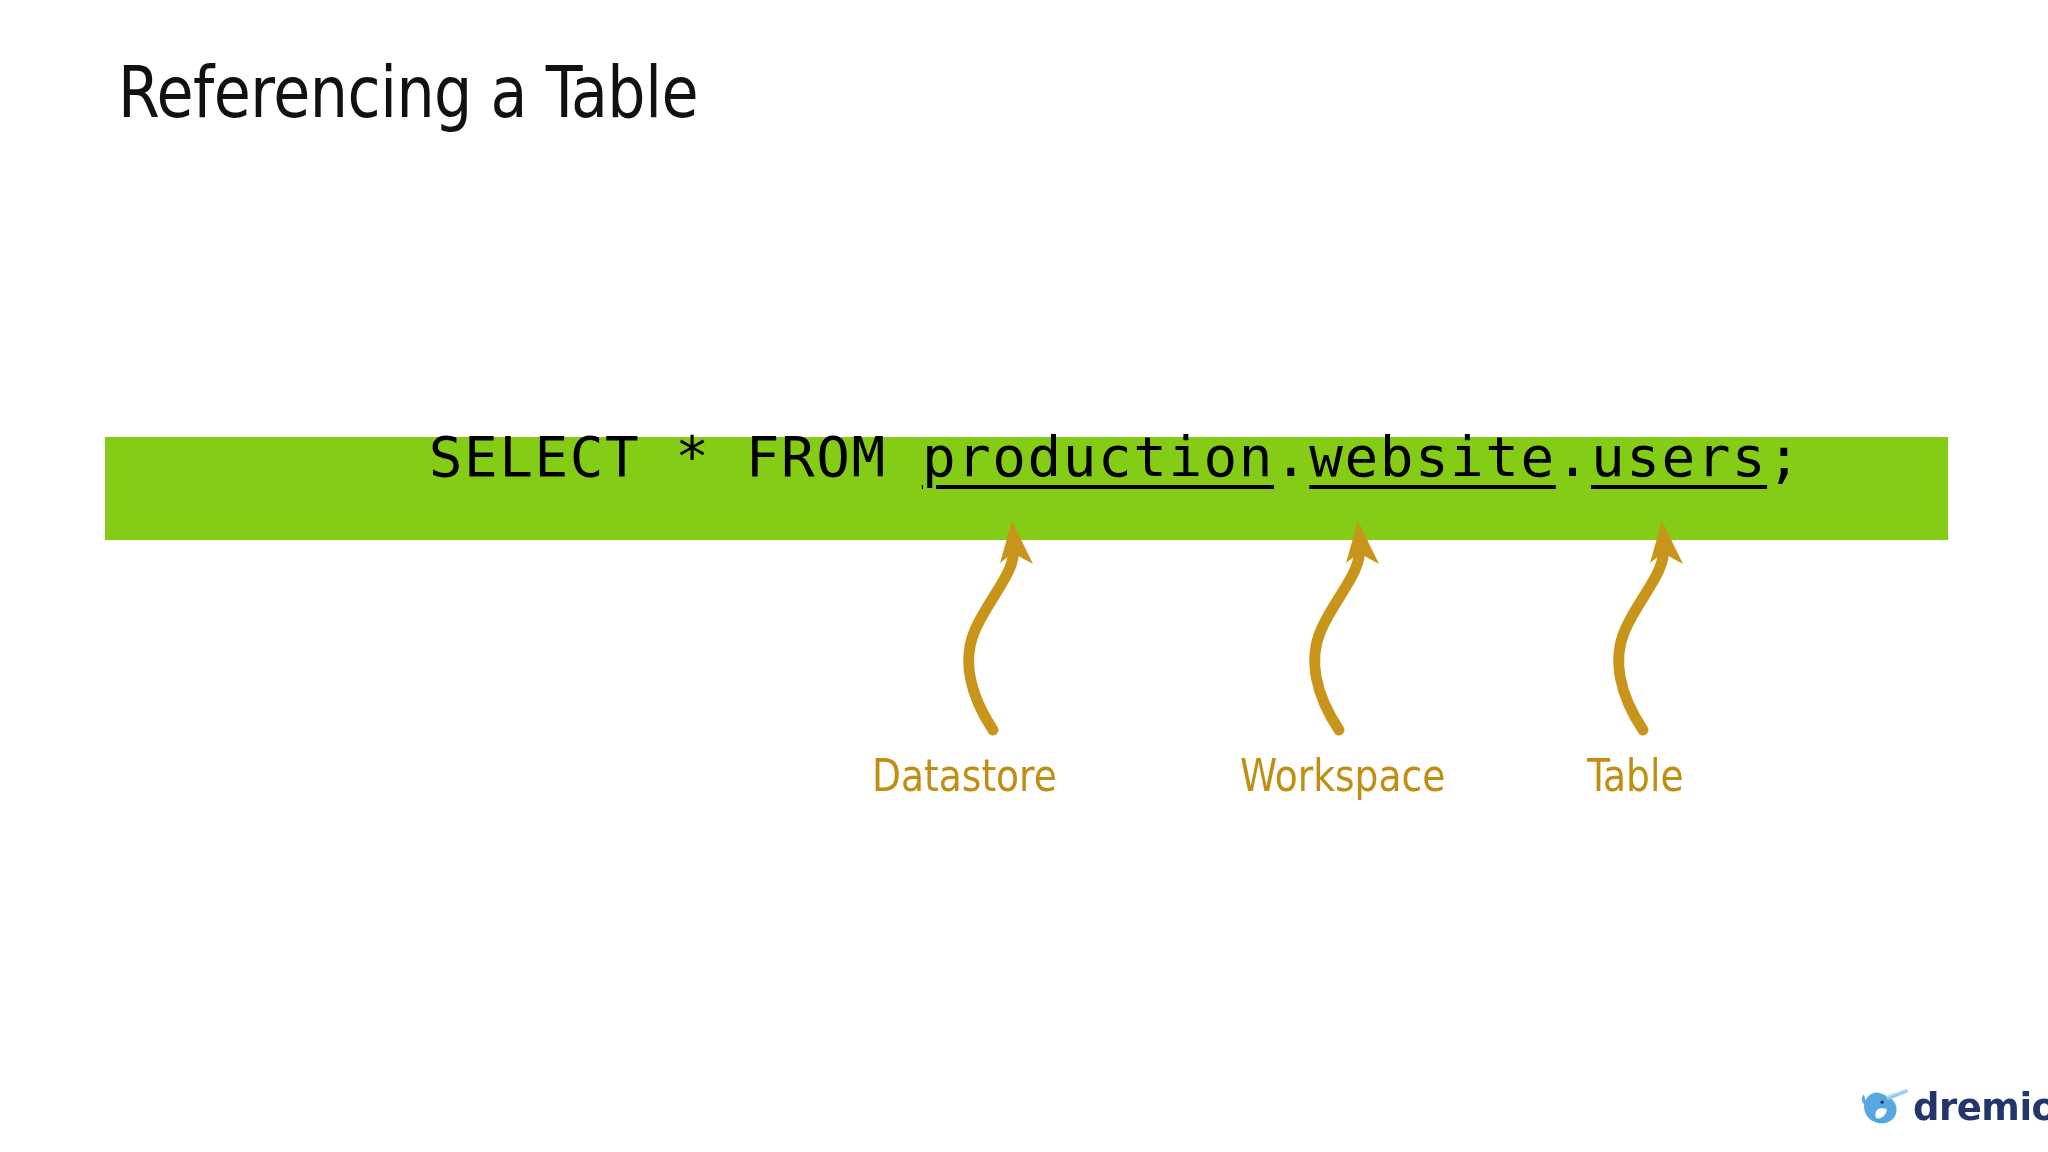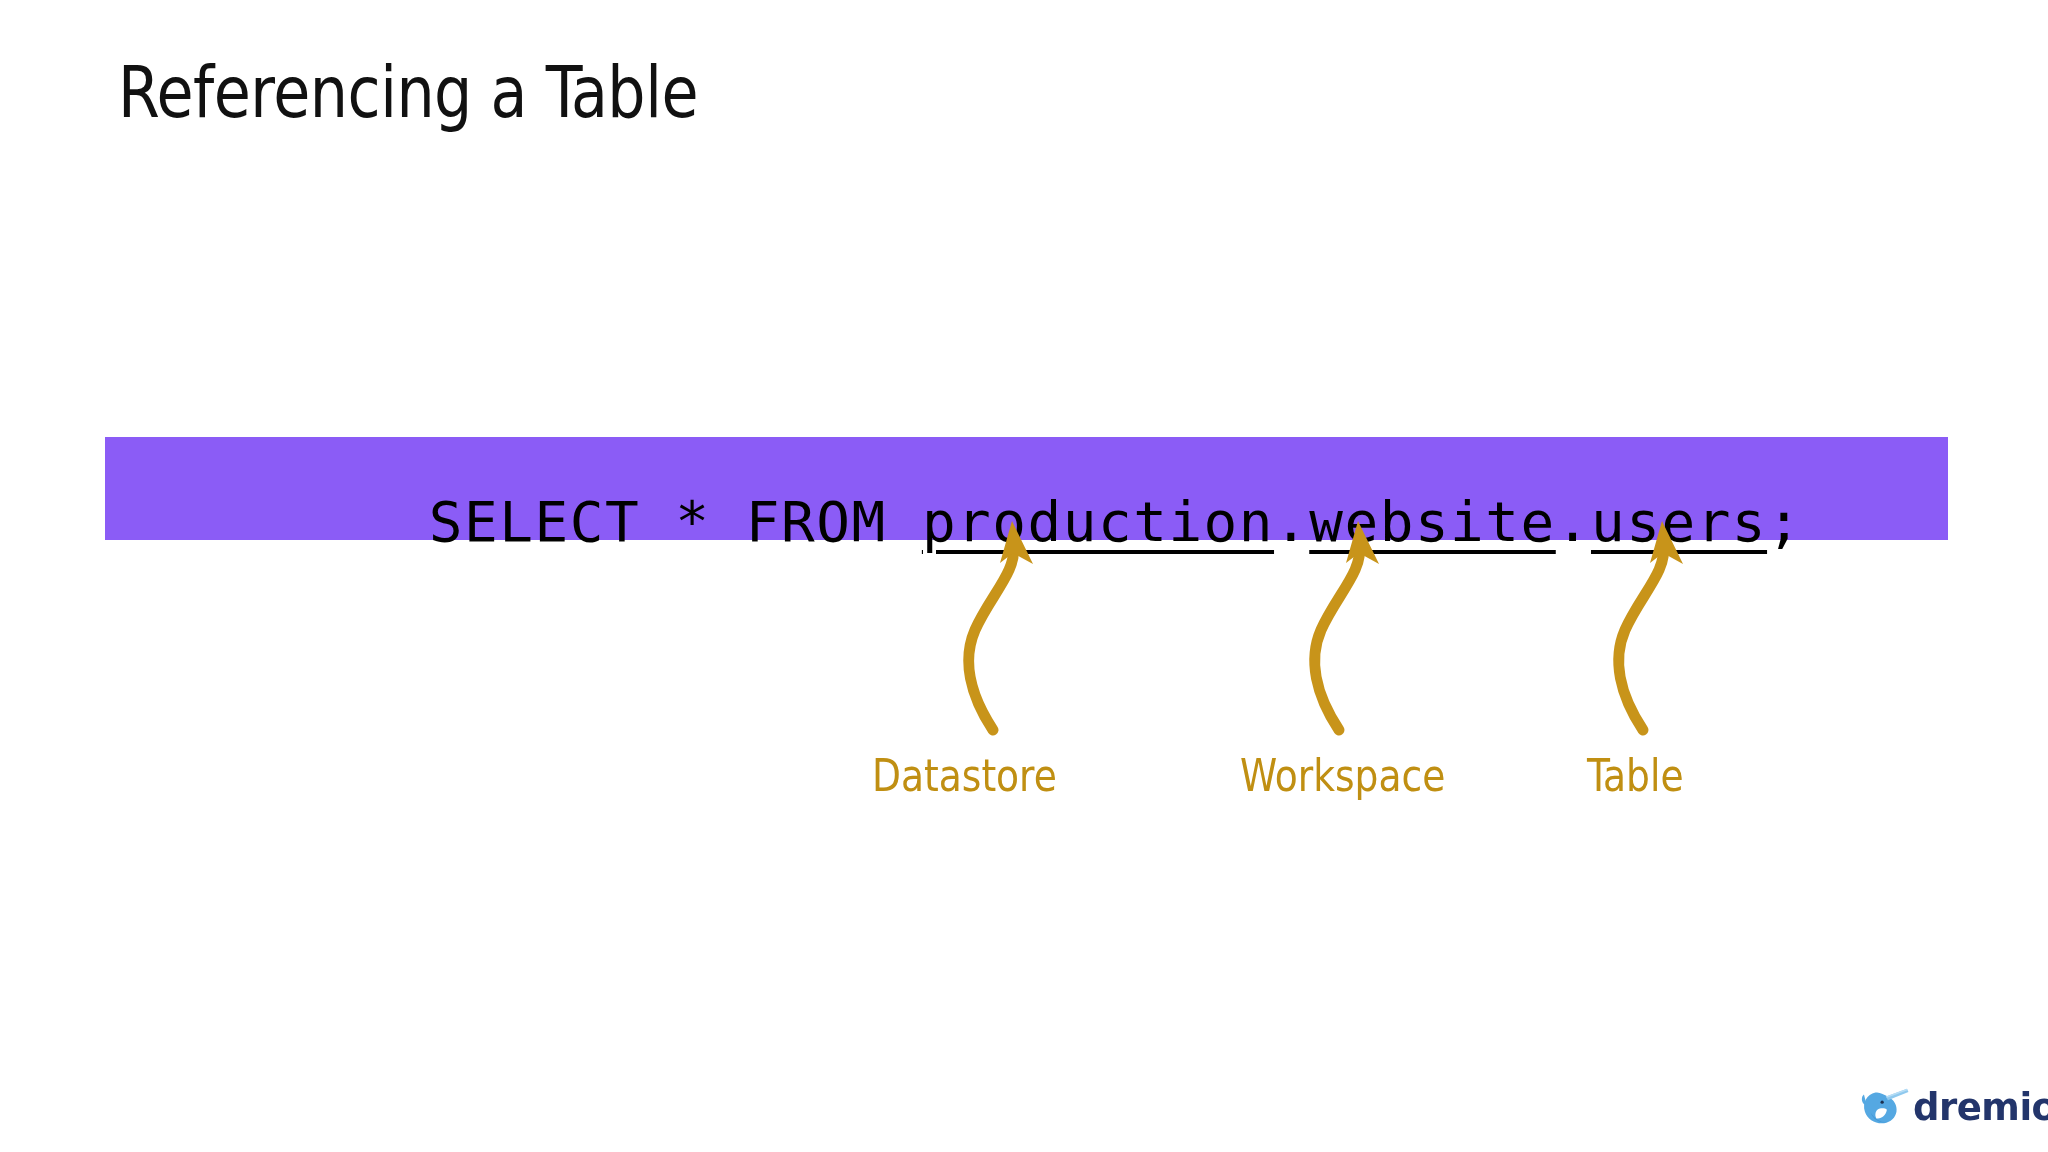--- a/index.html
+++ b/index.html
@@ -32,23 +32,23 @@
     transform-origin: left top;
   }
 
   
   .code-block {
     position: absolute;
     left: 105px;
     top: 437px;
     width: 1843px;
     height: 103px;
-    background: #8b5cf6;
+    background: #84cc16;
     display: flex;
-    align-items: flex-start;
+    align-items: flex-end;
   }
   .code-line {
     font-family: "DejaVu Sans Mono", "Liberation Mono", monospace;
     font-size: 56px;
     font-weight: 400;
     color: #000000;
     letter-spacing: 1.5px;
     white-space: pre;
     margin-left: 183px;
     line-height: 1;

